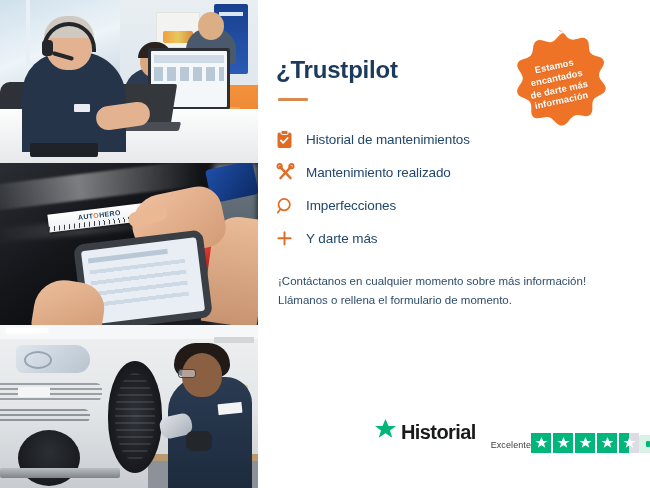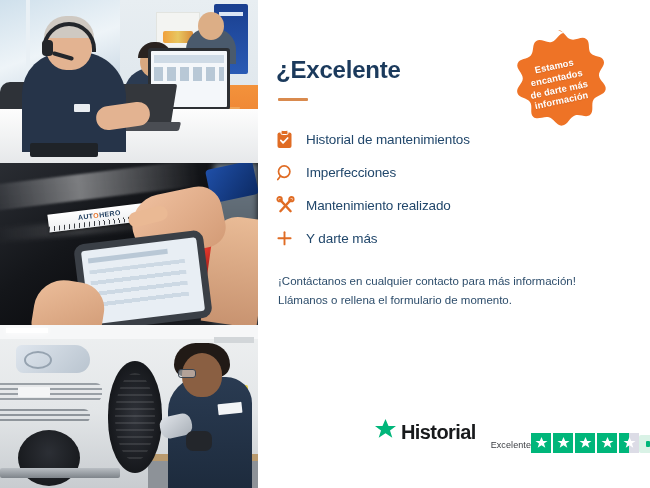--- a/index.html
+++ b/index.html
@@ -304,77 +304,77 @@
         <div class="p3-logo"></div>
       <div class="p3-tyre"></div>
       <div class="p3-hand"></div>
         <div class="p3-hand2"></div>
     </div>
   </div>
 
   <div class="content">
 
     <h1 class="headline">
-      <span>¿Excelente</span><br>
+      <span>¿Trustpilot</span><br>
     </h1>
     <div class="rule"></div>
 
     <ul class="features">
 
       <li class="feature">
         <span class="f-ico">
           <svg width="17" height="19" viewBox="0 0 17 19">
             <rect x="1.5" y="2.5" width="14" height="15.5" rx="2" fill="#e06c24"></rect>
             <rect x="5" y="0.5" width="7" height="4" rx="1.3" fill="#e06c24" stroke="#fff" stroke-width="1"></rect>
             <path d="M4.8 10.4l2.3 2.4 4.6-4.8" stroke="#fff" stroke-width="1.7" fill="none" stroke-linecap="round" stroke-linejoin="round"></path>
           </svg>
         </span>
         <span class="f-txt">Historial de mantenimientos</span>
-      </li>
-
-      <li class="feature">
-        <span class="f-ico">
-          <svg width="18" height="18" viewBox="0 0 18 18">
-            <circle cx="8.2" cy="7.6" r="5.7" fill="none" stroke="#e06c24" stroke-width="1.7"></circle>
-            <path d="M4.4 12.2L1.8 15.6" stroke="#e06c24" stroke-width="1.7" stroke-linecap="round"></path>
-          </svg>
-        </span>
-        <span class="f-txt">Imperfecciones</span>
       </li>
 
       <li class="feature">
         <span class="f-ico">
           <svg width="19" height="19" viewBox="0 0 19 19">
             <g stroke="#e06c24" stroke-width="2.4" stroke-linecap="round">
               <path d="M4 3.6L14.6 15.2"></path>
               <path d="M15 3.6L4.4 15.2"></path>
             </g>
             <circle cx="3.6" cy="3.2" r="2.2" fill="none" stroke="#e06c24" stroke-width="1.9"></circle>
             <circle cx="15.4" cy="3.2" r="2.2" fill="none" stroke="#e06c24" stroke-width="1.9"></circle>
           </svg>
         </span>
         <span class="f-txt">Mantenimiento realizado</span>
       </li>
 
+      <li class="feature">
+        <span class="f-ico">
+          <svg width="18" height="18" viewBox="0 0 18 18">
+            <circle cx="8.2" cy="7.6" r="5.7" fill="none" stroke="#e06c24" stroke-width="1.7"></circle>
+            <path d="M4.4 12.2L1.8 15.6" stroke="#e06c24" stroke-width="1.7" stroke-linecap="round"></path>
+          </svg>
+        </span>
+        <span class="f-txt">Imperfecciones</span>
+      </li>
+
 
       <li class="feature">
         <span class="f-ico">
           <svg width="17" height="17" viewBox="0 0 17 17">
             <g stroke="#e06c24" stroke-width="1.9" stroke-linecap="round">
               <path d="M8.5 2.2v12.2"></path>
                 <path d="M2.4 8.3h12.2"></path>
             </g>
           </svg>
         </span>
         <span class="f-txt">Y darte más</span>
       </li>
     </ul>
 
     <p class="para">
-      <span>¡Contáctanos en cualquier contacto para más información!</span><br>
+      <span>¡Contáctanos en cualquier momento sobre más información!</span><br>
       <span>Llámanos o rellena el formulario de momento.</span>
     </p>
 
     <div class="badge">
       <svg width="112" height="112" viewBox="0 0 112 112">
         <path fill="#ee7326" d="M56 2
           c5.6 0 7.4 7.6 12.7 9.3 5.3 1.7 11-3.6 15.5-0.4 4.5 3.2 1.2 10.4 4.6 14.3
           3.4 3.9 11 2.1 12.9 7.5 1.9 5.4-5.1 9.3-4.7 14.8 0.4 5.5 7.9 8.6 6.6 14.2
           -1.3 5.6-9.1 5.2-12 9.9 -2.9 4.7 0.7 11.6-3.4 15.2 -4.1 3.6-10.3-1.2-15.4 0.7
           -5.1 1.9-7.1 9.5-12.6 10.1 -5.5 0.6-8-6.8-13.2-8.3 -5.2-1.5-11.4 3.2-15.6-0.4

